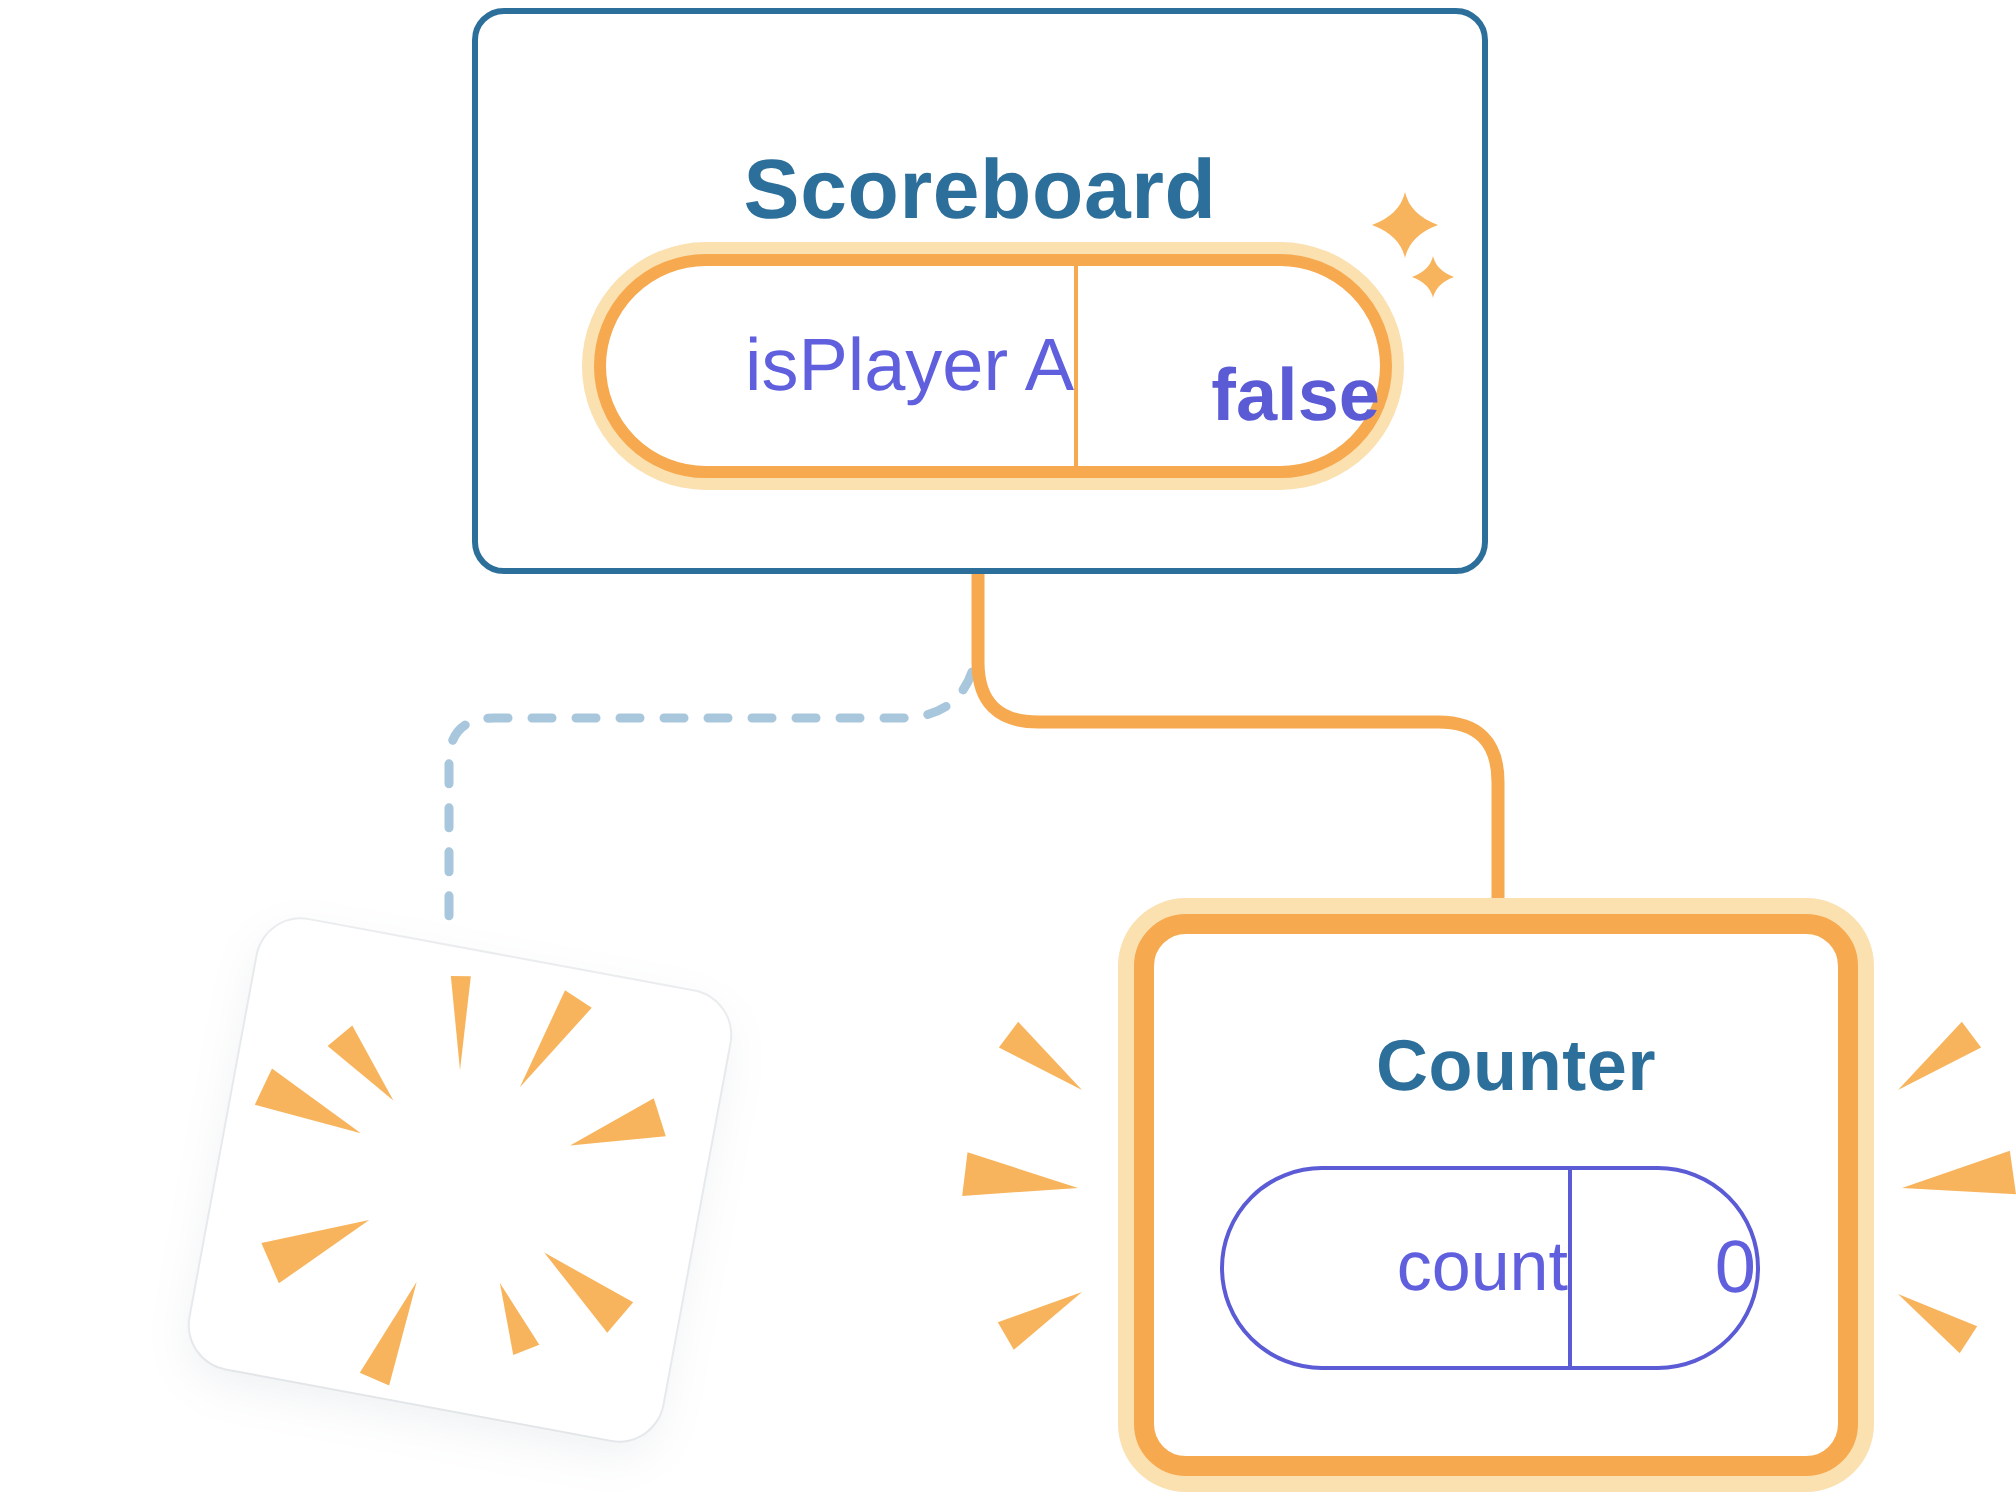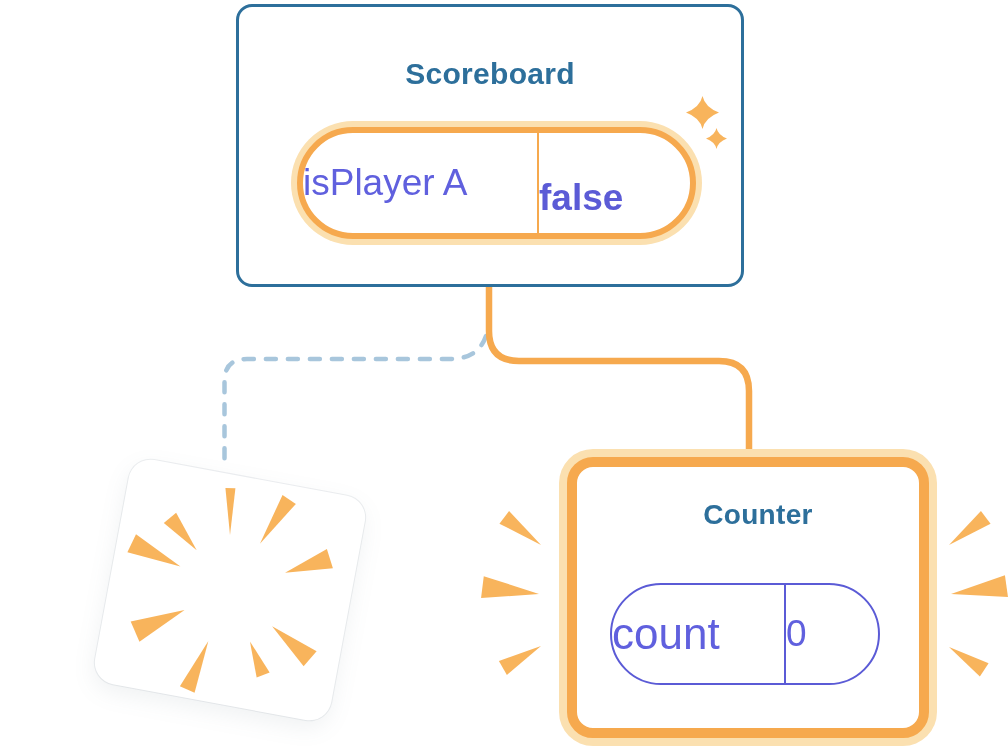--- a/index.html
+++ b/index.html
@@ -17,46 +17,46 @@
     position:absolute;background:#fff;border-radius:16px;z-index:2;
   }
   .scoreboard-card{
     left:236px;top:4px;width:508px;height:283px;
     border:3px solid var(--teal);
   }
   .card-title{
     position:absolute;left:0;right:0;text-align:center;
     color:var(--teal);font-weight:600;letter-spacing:.3px;
   }
-  .scoreboard-card .card-title{top:50px;font-size:30px;}
+  .scoreboard-card .card-title{top:64px;font-size:42px;}
   .state-pill{
     position:absolute;background:#fff;display:flex;align-items:stretch;
   }
   .scoreboard-pill{
     left:58px;top:120px;width:399px;height:112px;
     border:6px solid var(--orange);border-radius:60px;
     box-shadow:0 0 0 6px var(--orange-light);
   }
-  .pill-cell{display:flex;align-items:center;justify-content:flex-start;}
+  .pill-cell{display:flex;align-items:center;justify-content:flex-end;}
   .scoreboard-pill .pill-key{width:236px;border-right:2px solid var(--orange);
     color:var(--indigo);font-size:37px;}
   .scoreboard-pill .pill-val{flex:1;color:var(--indigo-border);font-size:37px;font-weight:700;margin-top:29px;}
   .sparkles{position:absolute;left:684px;top:94px;z-index:3;}
   .counter-card{
     left:567px;top:457px;width:362px;height:281px;
     border:10px solid var(--orange);border-radius:26px;
     box-shadow:0 0 0 8px var(--orange-light);
   }
-  .counter-card .card-title{top:32px;font-size:28px;padding-left:20px;}
+  .counter-card .card-title{top:45px;font-size:36px;padding-left:20px;}
   .counter-pill{
     left:33px;top:116px;width:270px;height:102px;
     border:2px solid var(--indigo-border);border-radius:52px;
   }
   .counter-pill .pill-key{width:174px;border-right:2px solid var(--indigo-border);
-    color:var(--indigo);font-size:44px;}
+    color:var(--indigo);font-size:35px;}
   .counter-pill .pill-val{flex:1;color:var(--indigo);font-size:37px;}
   .destroyed-card{
     left:110px;top:476px;width:240px;height:228px;border-radius:22px;
     transform:rotate(10.5deg);z-index:2;
     box-shadow:0 0 0 1px rgba(140,155,165,.16), 0 8px 22px rgba(110,125,135,.10);
   }
   .poof{position:absolute;left:0;top:0;}
   .emphasis{position:absolute;z-index:2;}
   .emphasis-left{left:470px;top:505px;}
   .emphasis-right{left:940px;top:505px;}

